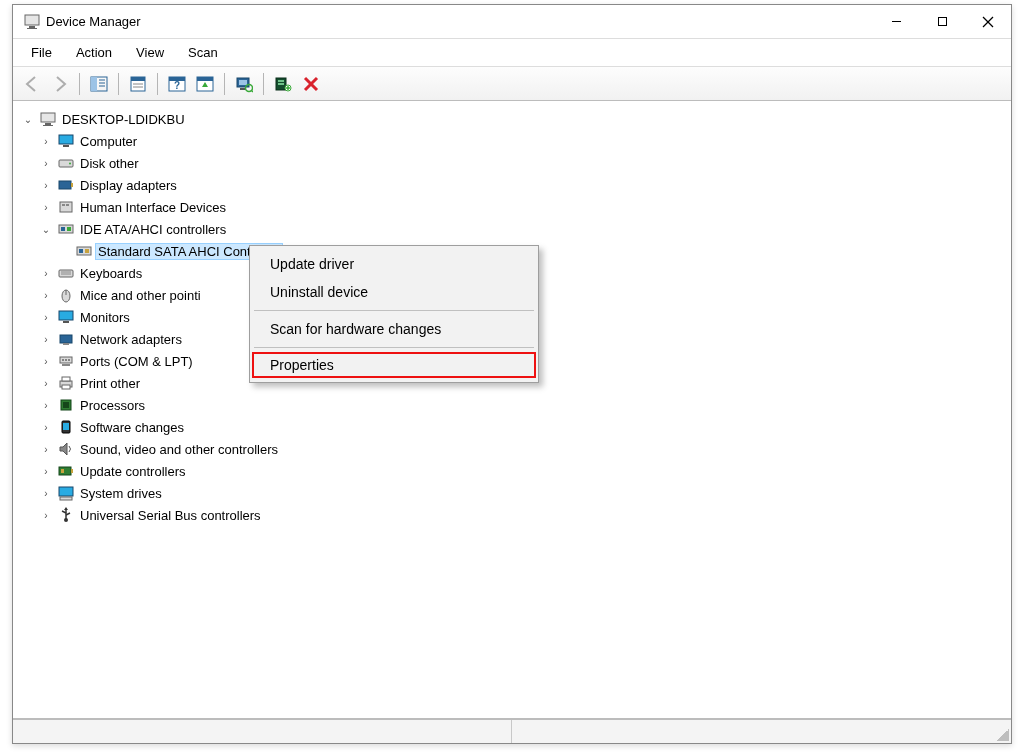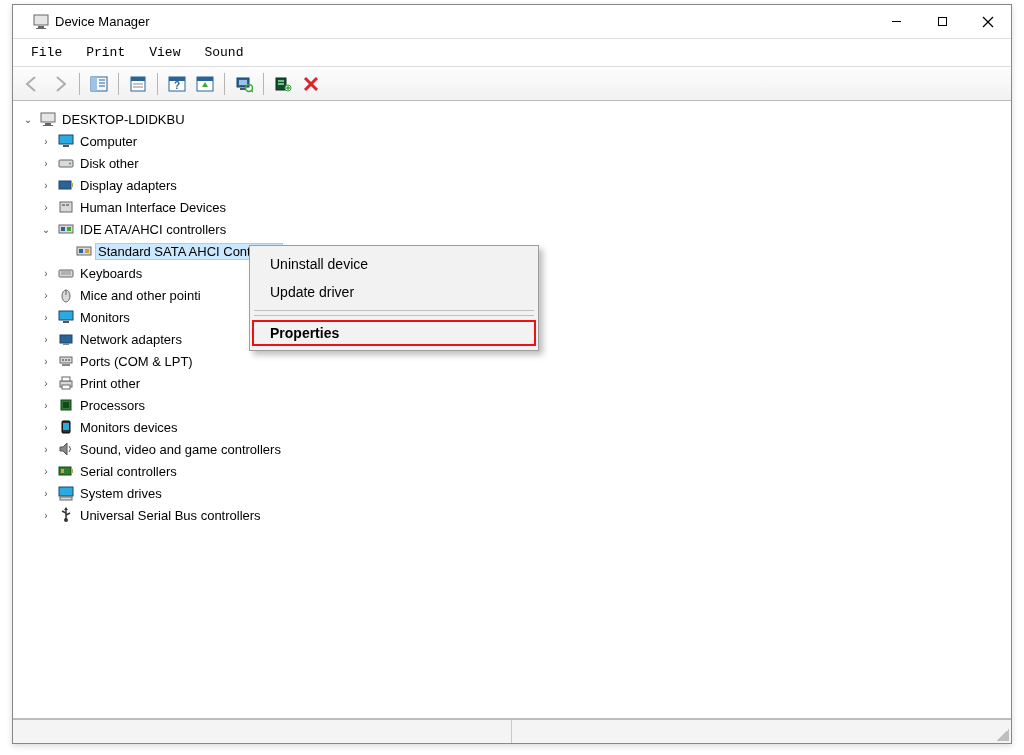--- a/index.html
+++ b/index.html
@@ -21,21 +21,21 @@
     background: #fff;
     display: flex;
     flex-direction: column;
     box-shadow: 0 2px 6px rgba(0,0,0,0.15);
   }
   
   .titlebar {
     height: 34px;
     display: flex;
     align-items: center;
-    padding: 0 0 0 20px;
+    padding: 0 0 0 11px;
     border-bottom: 1px solid #ddd;
     background: #fff;
     text-align: right;
   }
   .titlebar .app-icon { width:16px; height:16px; margin-right:6px; }
   .titlebar .title { font-size:13px; }
   .titlebar .spacer { flex:1; }
   .win-btns { display:flex; height:100%; }
   .win-btn {
     width: 46px; height:100%;
@@ -43,21 +43,21 @@
     font-family: "Segoe MDL2 Assets", "Segoe UI Symbol", sans-serif;
     font-size: 11px;
   }
   
   .menubar {
     display:flex; gap: 4px;
     padding: 4px 8px;
     border-bottom: 1px solid #ddd;
     font-size: 13px;
   }
-  .menubar .menu-item { padding: 2px 10px; font-family: Liberation Mono, monospace; }
+  .menubar .menu-item { padding: 2px 10px; }
   
   .toolbar {
     display:flex; align-items:center;
     padding: 2px 6px;
     border-bottom: 1px solid #bcbcbc;
     background: linear-gradient(#fdfdfd,#f1f1f1);
     height: 34px;
     gap:2px;
   }
   .tool-sep {
@@ -104,21 +104,21 @@
     box-shadow:4px 4px 6px rgba(0,0,0,0.25);
     padding:4px 2px;
     font-size:14px;
   }
   .cm-item {
     padding:6px 16px 6px 18px;
   }
   .cm-sep { height:1px; background:#c0c0c0; margin:4px 2px; }
   .cm-highlight {
     border:2.5px solid #e11; padding:3px 4px 3px 16px;
-    font-weight:700;
+    font-weight:400;
   }
   
   .statusbar {
     height:24px; border-top:1px solid #bcbcbc;
     background:#f4f4f4; display:flex;
   }
   .statusbar .cell {
     border-right:1px solid #c8c8c8; width:50%; height:100%;
   }
   .statusbar .cell:last-child { border-right:none; position:relative; }
@@ -159,23 +159,23 @@
         <svg width="12" height="12" viewBox="0 0 12 12">
             <line x1="1" y1="1" x2="11" y2="11" stroke="#000" stroke-width="1.2"></line>
             <line x1="11" y1="1" x2="1" y2="11" stroke="#000" stroke-width="1.2"></line>
           </svg>
       </div>
     </div>
   </div>
 
   <div class="menubar">
     <div class="menu-item">File</div>
-    <div class="menu-item">Print</div>
+    <div class="menu-item">Action</div>
     <div class="menu-item">View</div>
-    <div class="menu-item">Sound</div>
+    <div class="menu-item">Scan</div>
   </div>
 
   <div class="toolbar">
     <div class="tbtn disabled" title="Back">
       <svg viewBox="0 0 18 18">
           <path d="M12 2 L4 9 L12 16" fill="none" stroke="#555" stroke-width="2"></path>
         </svg>
     </div>
     <div class="tbtn disabled" title="Forward">
       <svg viewBox="0 0 18 18">
@@ -402,42 +402,42 @@
                 <span class="label-wrap">Processors</span>
               </div>
                 </li>
               <li>
                   <div class="node">
                 <span class="toggle">›</span>
                 <span class="ico"><svg viewBox="0 0 16 16">
                         <rect x="4" y="2" width="8" height="12" rx="1" fill="#333" stroke="#000"></rect>
                         <rect x="5" y="4" width="6" height="7" fill="#29abe2"></rect>
                       </svg></span>
-                <span class="label-wrap">Monitors devices</span>
+                <span class="label-wrap">Software changes</span>
               </div>
                 </li>
               <li>
                   <div class="node">
                 <span class="toggle">›</span>
                 <span class="ico"><svg viewBox="0 0 16 16">
                         <polygon points="2,6 5,6 9,2 9,14 5,10 2,10" fill="#888" stroke="#555"></polygon>
                         <path d="M11 5 Q14 8 11 11" fill="none" stroke="#555"></path>
                       </svg></span>
-                <span class="label-wrap">Sound, video and game controllers</span>
+                <span class="label-wrap">Sound, video and other controllers</span>
               </div>
                 </li>
               <li>
                   <div class="node">
                 <span class="toggle">›</span>
                 <span class="ico"><svg viewBox="0 0 16 16">
                         <rect x="1" y="4" width="12" height="8" fill="#2f7d32" stroke="#15471a"></rect>
                         <rect x="3" y="6" width="3" height="4" fill="#c7a23d"></rect>
                         <rect x="13" y="6" width="2" height="4" fill="#c7a23d"></rect>
                       </svg></span>
-                <span class="label-wrap">Serial controllers</span>
+                <span class="label-wrap">Update controllers</span>
               </div>
                 </li>
               <li>
                   <div class="node">
                 <span class="toggle">›</span>
                 <span class="ico"><svg viewBox="0 0 16 16">
                         <rect x="1" y="2" width="14" height="9" fill="#29abe2" stroke="#19476b"></rect>
                         <rect x="2" y="12" width="12" height="3" fill="#d9d9d9" stroke="#666"></rect>
                       </svg></span>
                 <span class="label-wrap">System drives</span>
@@ -456,23 +456,24 @@
                 <span class="label-wrap">Universal Serial Bus controllers</span>
               </div>
                 </li>
             </ul>
           </li>
         </ul>
       </div>
     </div>
 
     <div class="context-menu">
+      <div class="cm-item">Update driver</div>
       <div class="cm-item">Uninstall device</div>
-      <div class="cm-item">Update driver</div>
       <div class="cm-sep"></div>
+      <div class="cm-item">Scan for hardware changes</div>
       <div class="cm-sep"></div>
       <div class="cm-item cm-highlight">Properties</div>
     </div>
 
     <div class="statusbar">
       <div class="cell"></div>
       <div class="cell">
           <div class="grip"></div>
         </div>
     </div>

